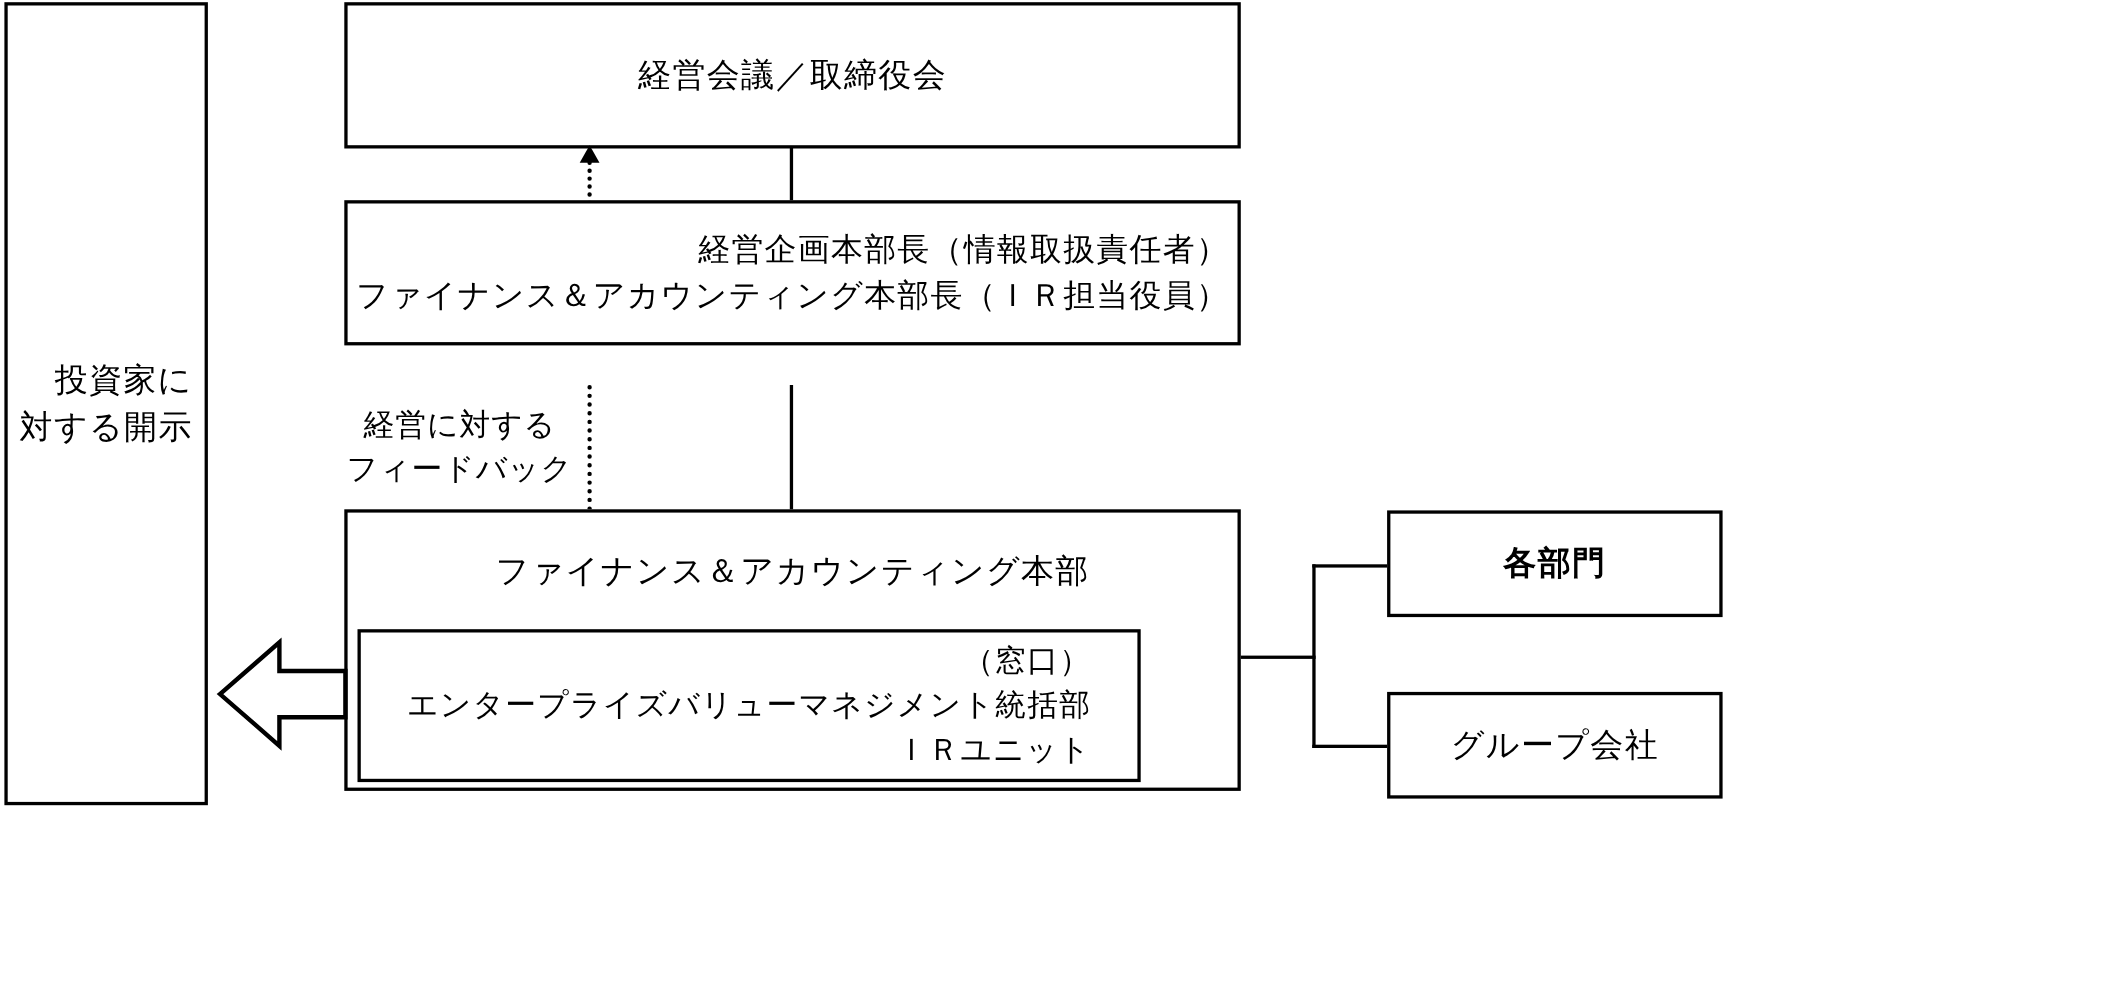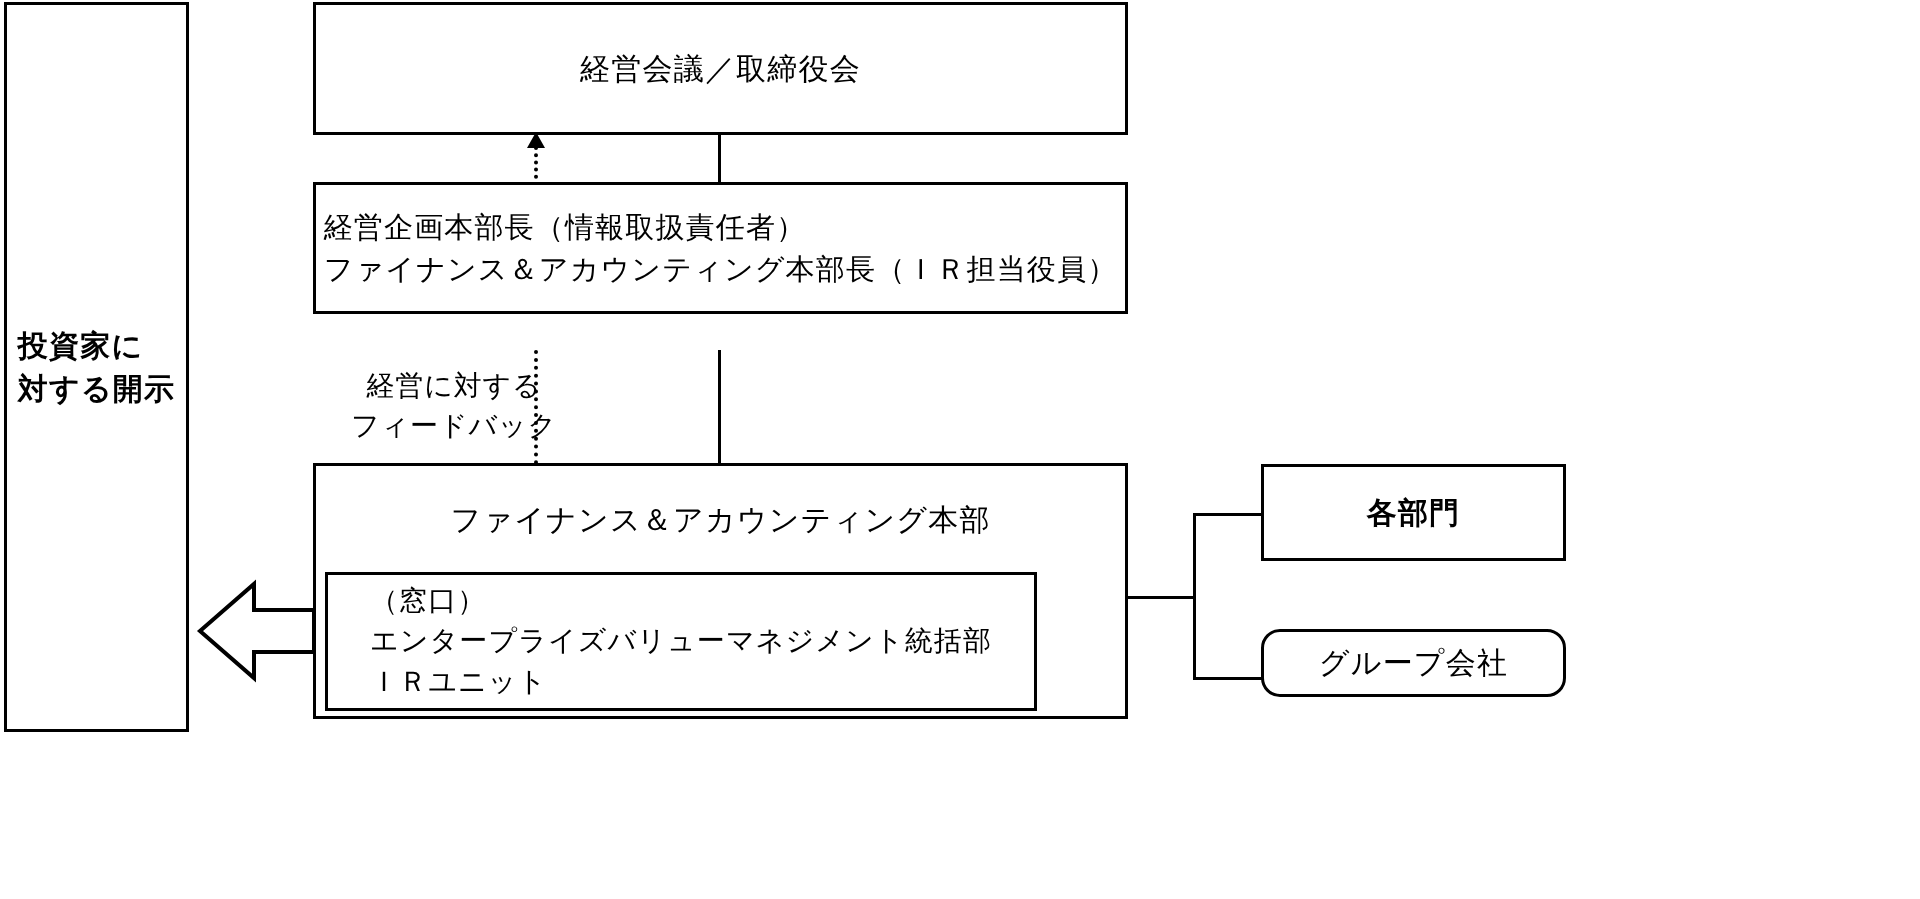--- a/index.html
+++ b/index.html
@@ -19,35 +19,34 @@
     overflow: hidden;
   }
   .box {
     position: absolute;
     border: 3px solid #000000;
     box-sizing: border-box;
     background: #ffffff;
     display: flex;
     align-items: center;
     justify-content: center;
-    text-align: left;
+    text-align: right;
     line-height: 1.45;
     font-size: 30px;
     letter-spacing: 0.04em;
     white-space: pre-line;
   }
   .label {
     position: absolute;
     text-align: center;
     font-size: 28px;
     line-height: 1.42;
     letter-spacing: 0.03em;
     white-space: pre-line;
     background: transparent;
-    margin-left: 36px;
   }
   .line {
     position: absolute;
     background: #000000;
   }
   .vline { width: 3px; }
   .hline { height: 3px; }
   .dotted-v {
     position: absolute;
     width: 0;
@@ -64,21 +63,21 @@
   
   .block-arrow {
     position: absolute;
   }
 </style>
 </head>
 <body>
 
 <div id="canvas">
 
-  <div class="box" style="left:4px; top:2px; width:185px; height:730px; font-size:30px;font-weight:bold;">投資家に
+  <div class="box" style="left:4px; top:2px; width:185px; height:730px; font-size:30px;">投資家に
 対する開示</div>
 
   <div class="box" style="left:313px; top:2px; width:815px; height:133px;">経営会議／取締役会</div>
 
   <div class="line vline" style="left:718px; top:133px; width:3px; height:50px;"></div>
 
   <div class="dotted-v" style="left:534px; top:146px; height:40px;"></div>
   <div class="arrowhead-up" style="left:527px; top:132px;"></div>
 
   <div class="box" style="left:313px; top:182px; width:815px; height:132px; font-size:29px;">経営企画本部長（情報取扱責任者）
@@ -105,15 +104,15 @@
   <div class="line hline" style="left:1128px; top:596px; width:68px; height:3px;"></div>
 
   <div class="line vline" style="left:1193px; top:513px; width:3px; height:167px;"></div>
 
   <div class="line hline" style="left:1193px; top:513px; width:70px; height:3px;"></div>
 
   <div class="line hline" style="left:1193px; top:677px; width:70px; height:3px;"></div>
 
   <div class="box" style="left:1261px; top:464px; width:305px; height:97px;font-weight:bold;">各部門</div>
 
-  <div class="box" style="left:1261px; top:629px; width:305px; height:68px;border-radius:19px;">グループ会社</div>
+  <div class="box" style="left:1261px; top:629px; width:305px; height:97px;">グループ会社</div>
 
 </div>
 
 </body></html>

